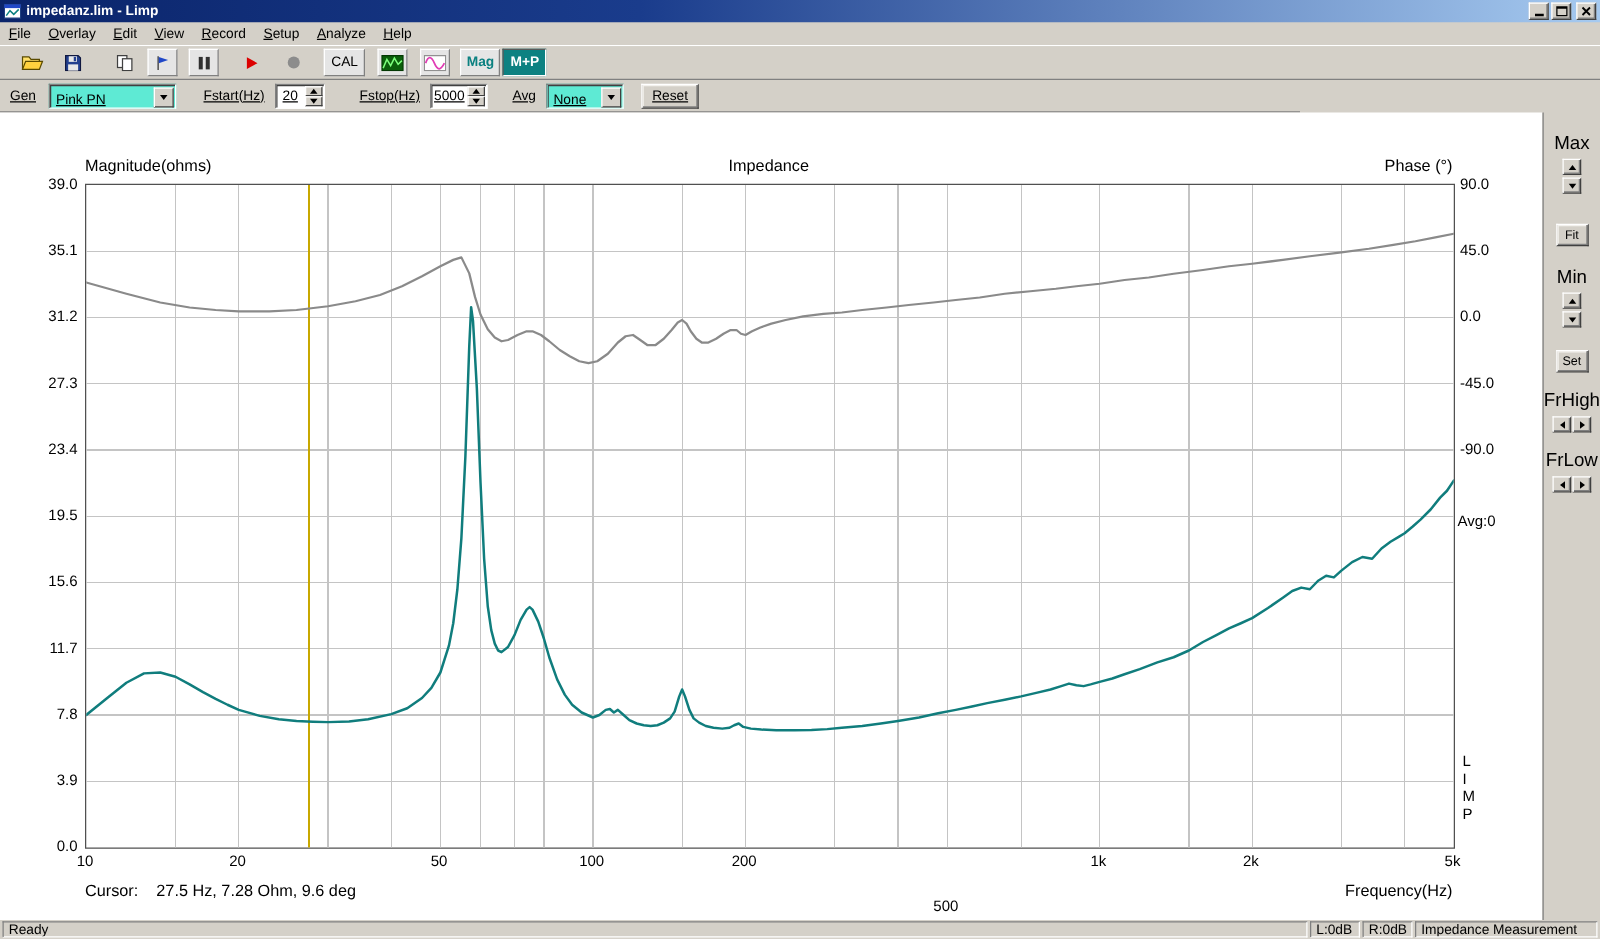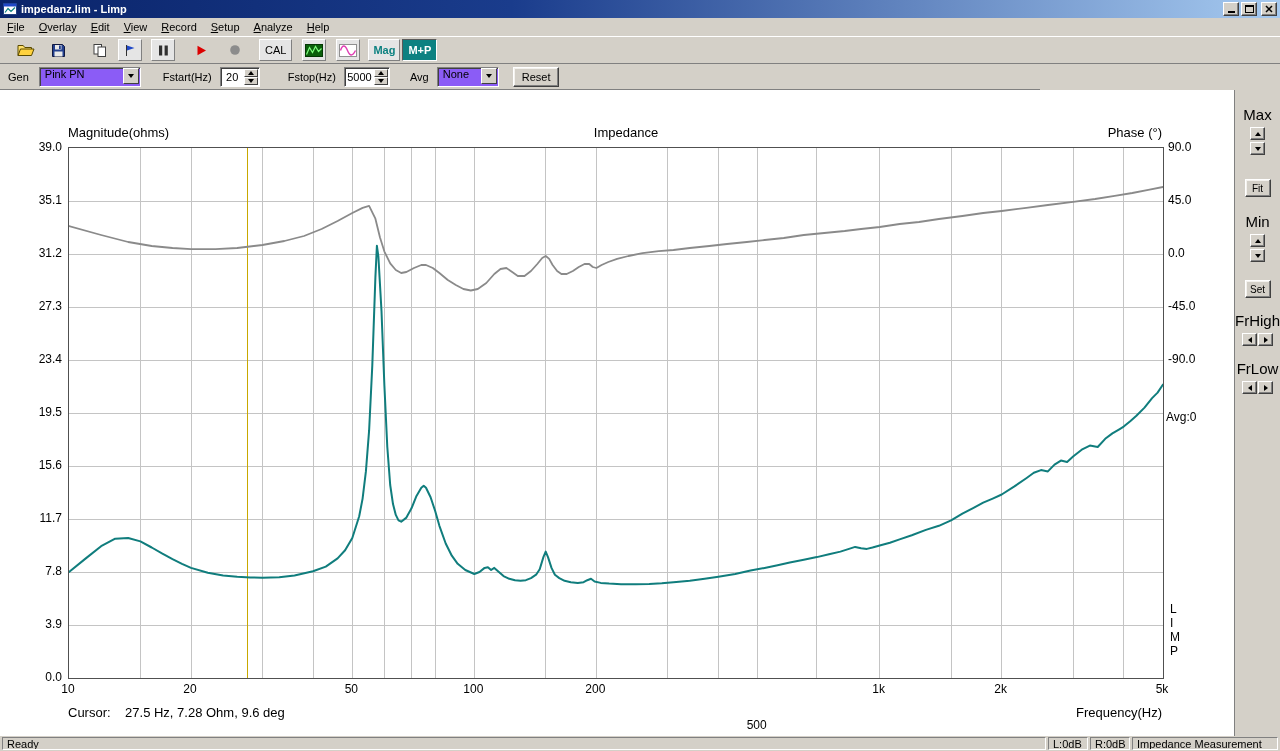--- a/index.html
+++ b/index.html
@@ -30,41 +30,41 @@
   .tbtn { min-width:24px; height:22px; display:flex; align-items:center; justify-content:center;
     border:1px solid transparent; font-size:11px; }
   .tbtn.raised { background:#e5e5e5; border-color:#fff #808080 #808080 #fff; }
   .tbtn.cal { padding:0 5px; color:#000; }
   .tbtn.mag { padding:0 4px; color:#0c8181; font-weight:bold; }
   .tbtn.active { padding:0 5px; background:#0c8181; color:#fff; font-weight:bold;
     border:1px solid; border-color:#5a5a5a #fff #fff #5a5a5a; }
 
   
   .genbar { position:absolute; top:64px; left:0; width:1040px; height:26px; background:#d4d0c8;
-    display:flex; align-items:center; font-size:11px; border-bottom:1px solid #808080; }
+    display:flex; align-items:center; font-size:11px; border-bottom:1px solid #808080;text-decoration:underline; }
   .glabel { white-space:nowrap; }
-  .combo { height:20px; background:#8b5cf6; border:1px solid; border-color:#808080 #fff #fff #808080;
-    box-shadow:inset 1px 1px 0 #404040; display:flex; align-items:flex-start; }
+  .combo { height:20px; background:#5eead4; border:1px solid; border-color:#808080 #fff #fff #808080;
+    box-shadow:inset 1px 1px 0 #404040; display:flex; align-items:flex-end; }
   .combo .val { flex:1; padding-left:5px; font-size:11px; }
   .combo .drop { width:16px; height:16px; margin-right:1px; background:#d4d0c8; border:1px solid;
     border-color:#fff #404040 #404040 #fff; display:flex; align-items:center; justify-content:center; }
   .spin { height:20px; background:#fff; border:1px solid; border-color:#808080 #fff #fff #808080;
     box-shadow:inset 1px 1px 0 #404040; display:flex; }
   .spin .sval { flex:1; text-align:center; padding-top:3px; font-size:11px; }
   .spin .btns { width:14px; display:flex; flex-direction:column; margin:1px 1px 1px 0; }
   .spin .btns .sb { flex:1; background:#d4d0c8; border:1px solid; border-color:#fff #404040 #404040 #fff;
     display:flex; align-items:center; justify-content:center; }
   .pushbtn { height:20px; padding:0 8px; background:#d4d0c8; border:1px solid; border-color:#fff #404040 #404040 #fff;
     box-shadow:inset -1px -1px 0 #808080, inset 1px 1px 0 #f4f2ee; font-size:11px; font-family:inherit; }
 
   
   .chart-area { position:absolute; top:90px; left:0; width:1234px; height:646px; background:#fff; }
   .axis-title { position:absolute; font-size:13px; }
   .mag-title { left:68px; top:35px; }
-  .chart-title { left:79px; width:1094px; text-align:center; top:35px; }
+  .chart-title { left:68px; width:1094px; text-align:center; top:35px; }
   .phase-title { left:962px; width:200px; text-align:right; top:35px; }
   .plot-frame { position:absolute; left:68px; top:57px; width:1096px; height:532px; border:1px solid #505050; }
   .plot-frame svg { display:block; }
   .tick { position:absolute; font-size:12px; }
   .ytick { left:12px; width:50px; text-align:right; }
   .ptick { left:1168px; width:46px; text-align:left; }
   .xtick { top:592px; width:44px; text-align:center; }
   .wmark { left:1170px; font-size:12px; }
   .avg-text { position:absolute; left:1166px; top:320px; font-size:12px; }
   .cursor-readout { position:absolute; left:68px; top:615px; font-size:13px; white-space:pre; }

